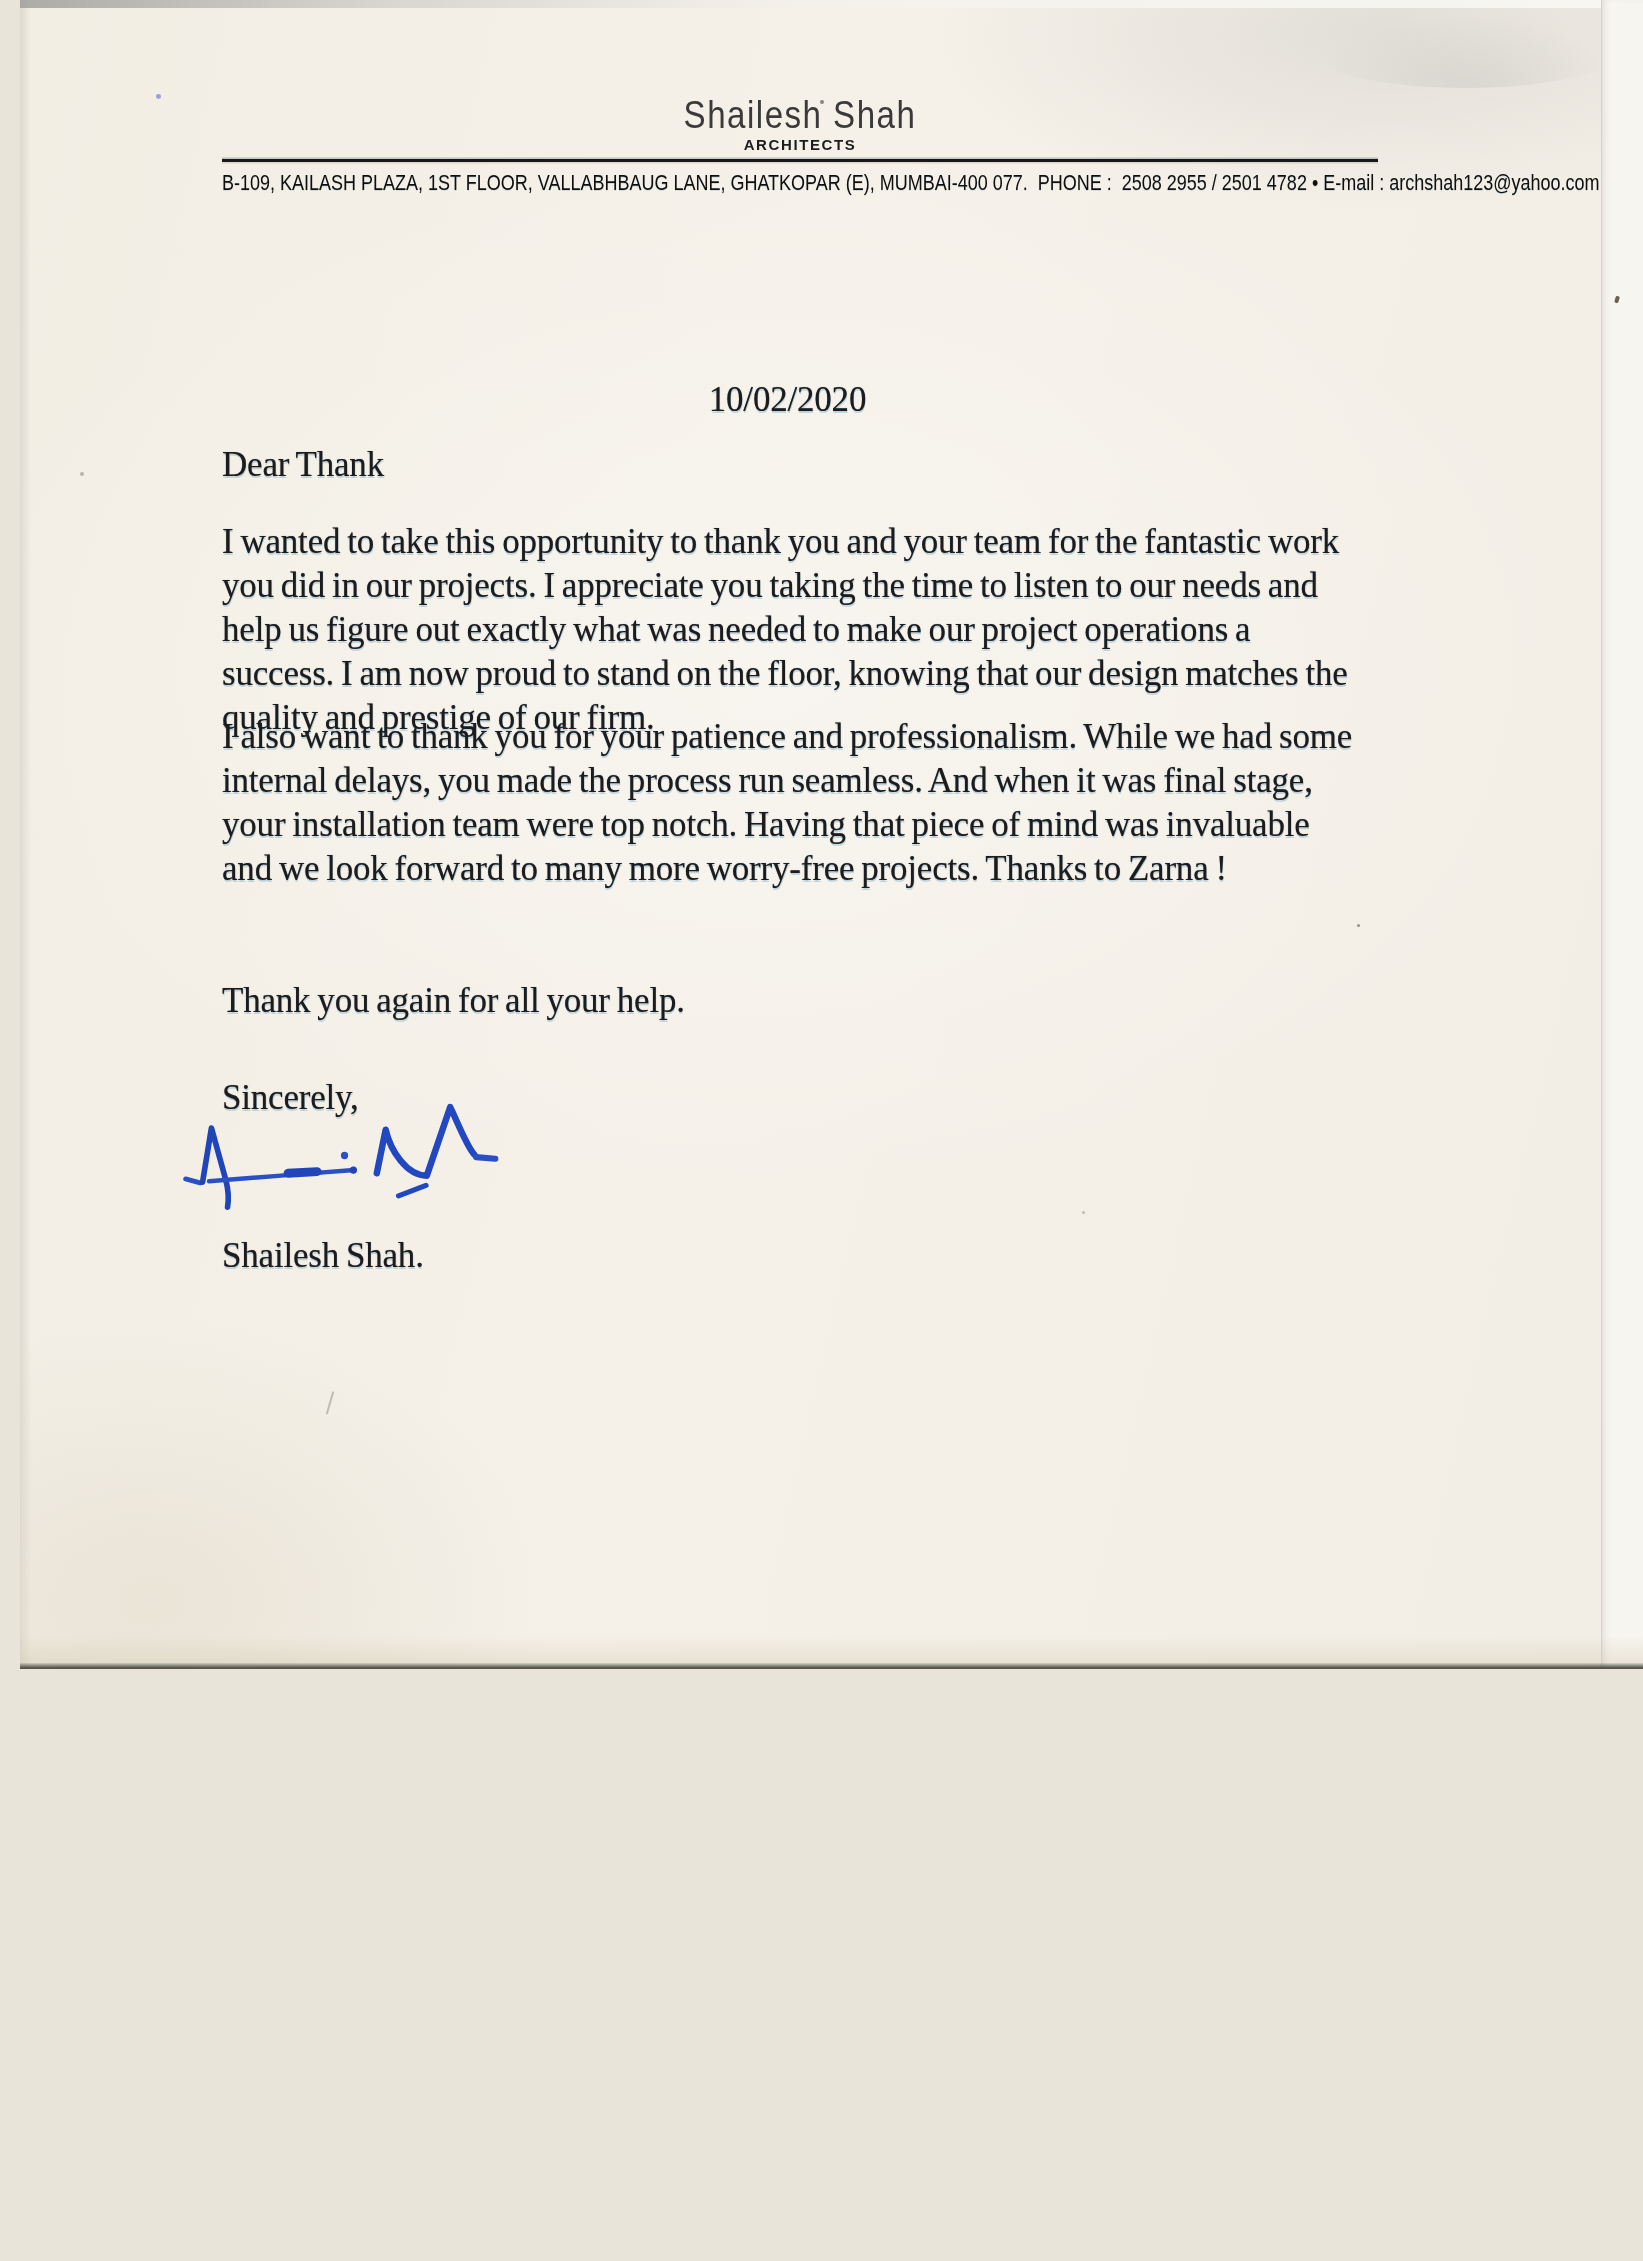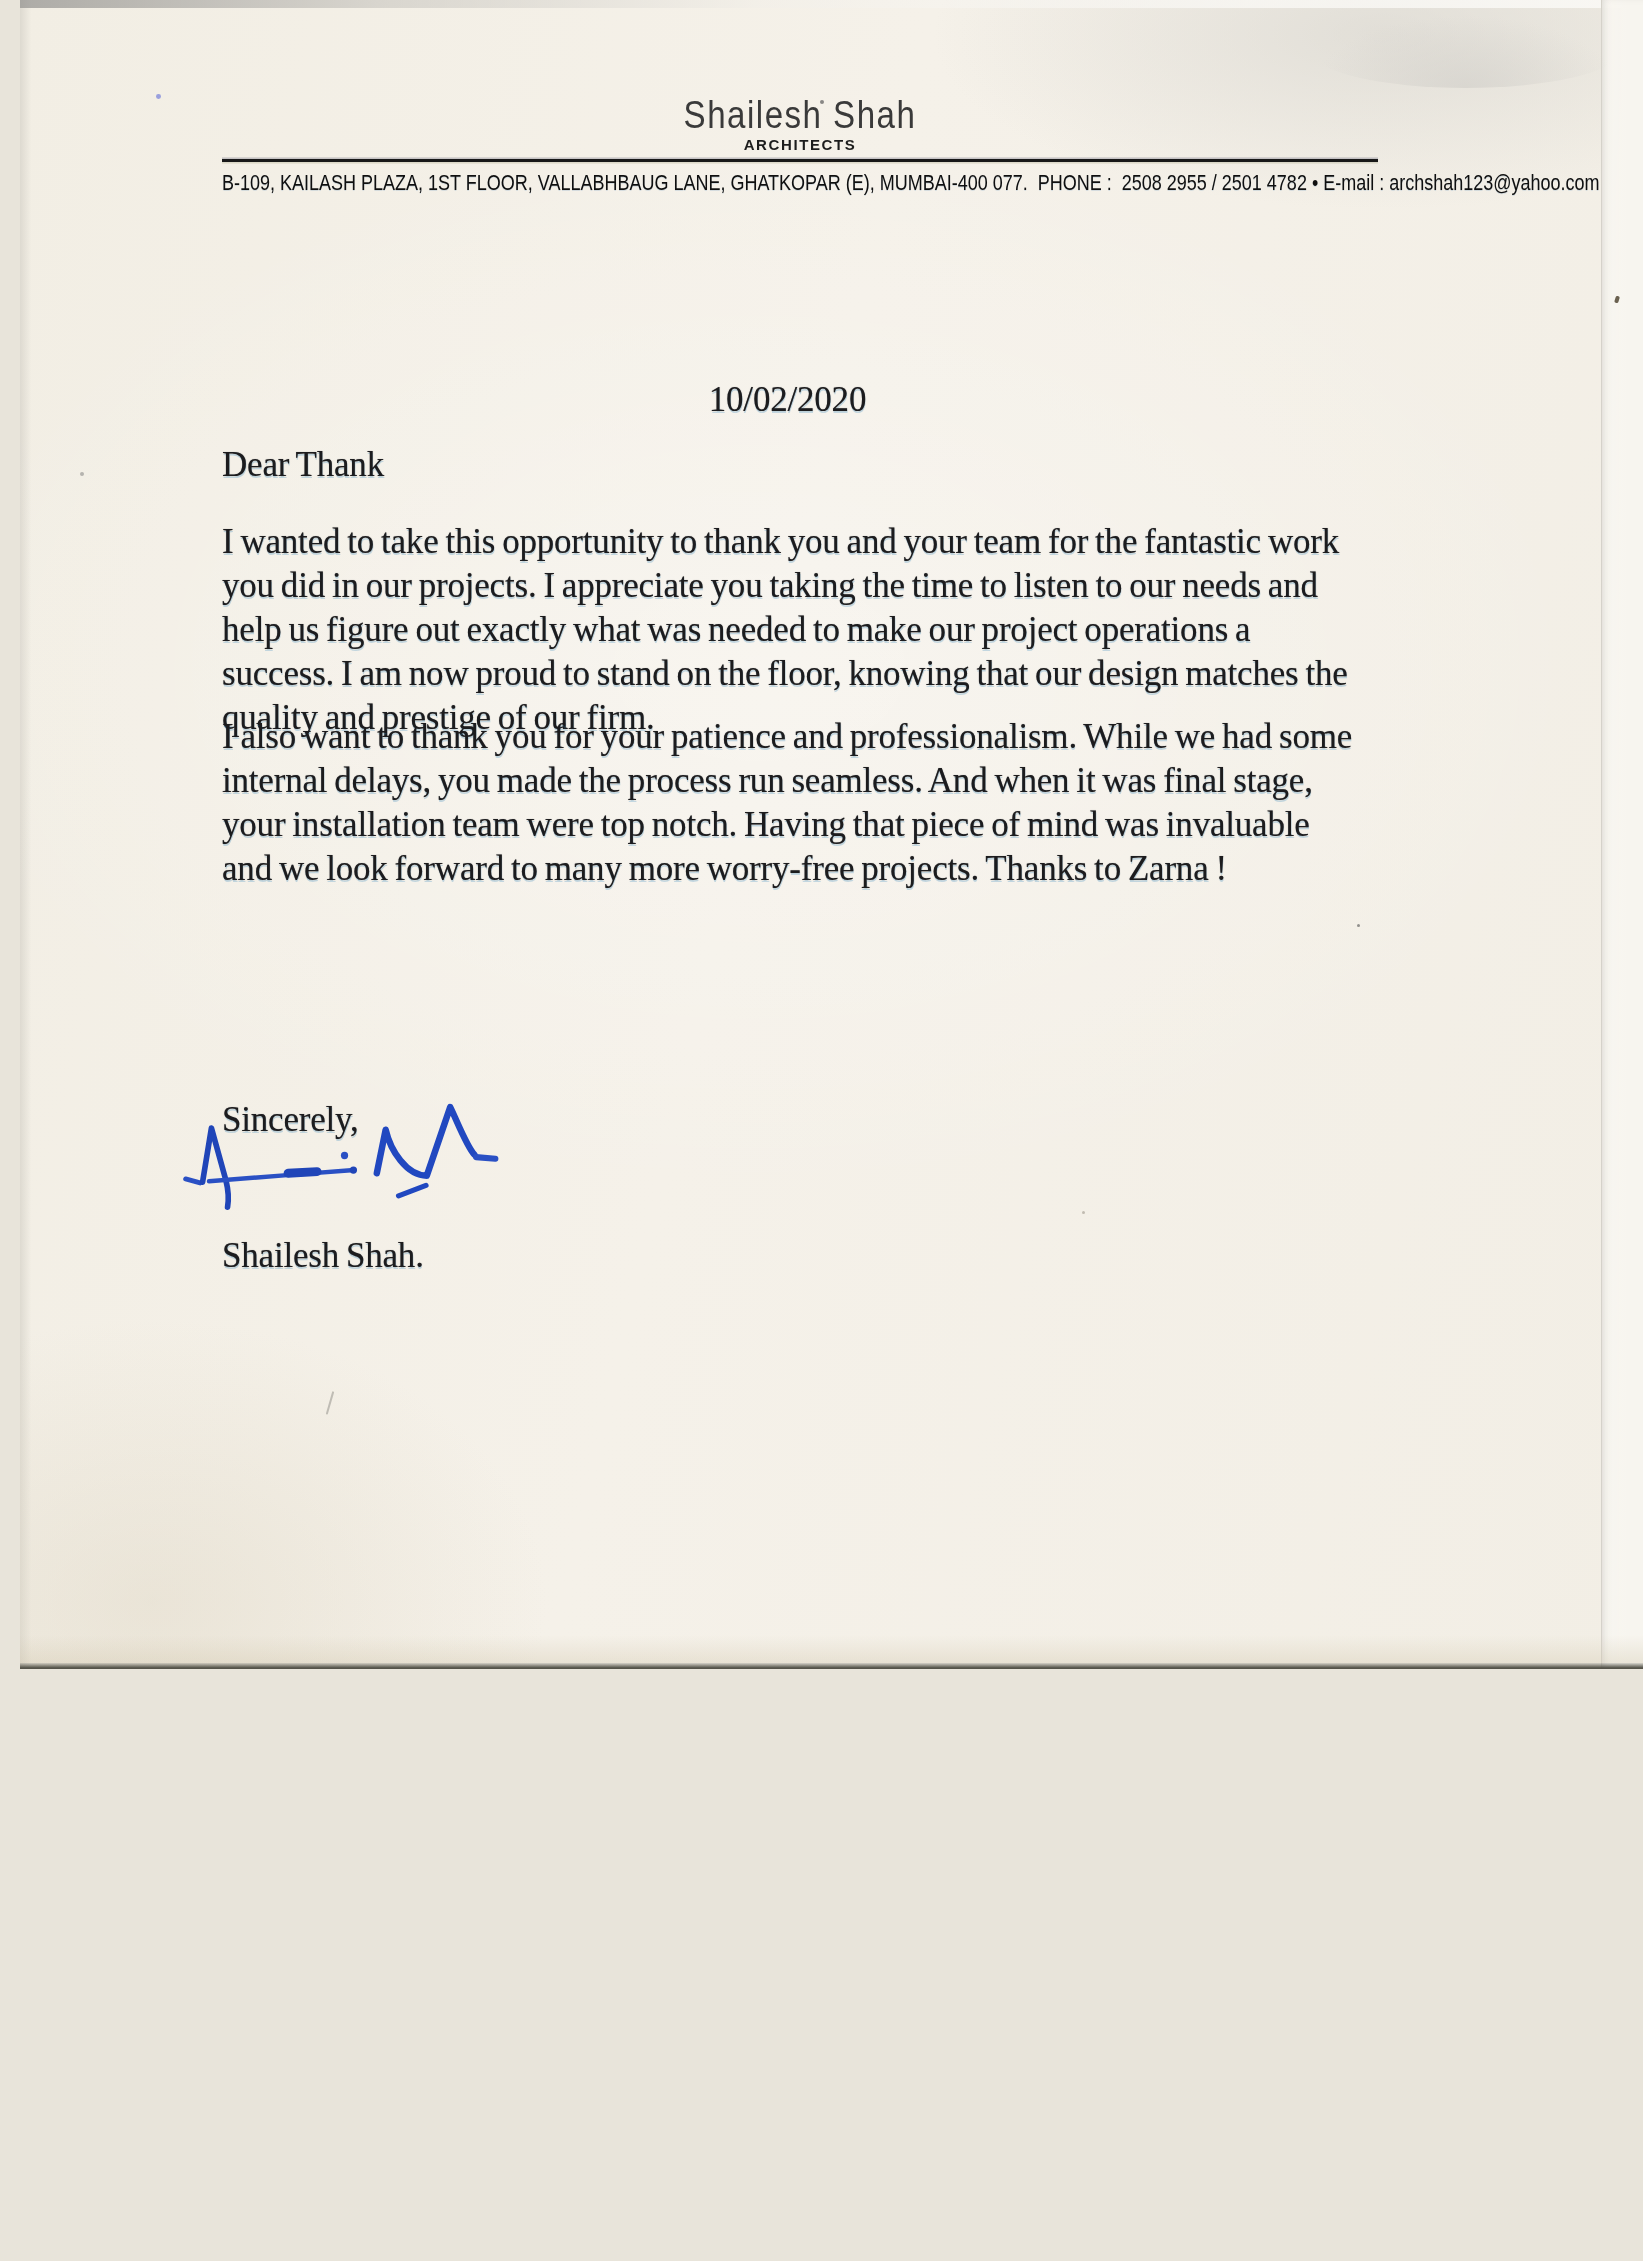--- a/index.html
+++ b/index.html
@@ -97,21 +97,21 @@
     position: absolute; left: 202px; width: 1131px;
     font-size: 35px; line-height: 44px; color: #1c1c1e;
     letter-spacing: -0.2px; word-spacing: -1.6px;
     text-shadow: 0.4px 2px 0.4px rgba(60,140,190,0.28), 0 0 0.8px rgba(25,25,30,0.55);
   }
   .letter-date   { top: 378px; text-align: center; }
   .salutation    { top: 443px; }
   .paragraph-1   { top: 520px; }
   .paragraph-2   { top: 715px; }
   .closing-line  { top: 979px; }
-  .signoff       { top: 1098px; }
+  .signoff       { top: 1076px; }
   .signed-name   { top: 1234px; }
   
   .signature-wrap {
     position: absolute; left: 155px; top: 1095px; width: 331px; height: 121px;
   }
   .signature-wrap svg { display: block; width: 100%; height: 100%; }
 </style>
 </head>
 <body>
 
@@ -138,20 +138,21 @@
     <div class="company-name">Shailesh Shah</div>
     <div class="company-tagline">ARCHITECTS</div>
     <div class="letterhead-rule"></div>
     <div class="letterhead-address">B-109, KAILASH PLAZA, 1ST FLOOR, VALLABHBAUG LANE, GHATKOPAR (E), MUMBAI-400 077.  PHONE :  2508 2955 / 2501 4782 • E-mail : archshah123@yahoo.com</div>
   </div>
 
   <div class="body-text letter-date">10/02/2020</div>
   <div class="body-text salutation">Dear Thank</div>
   <div class="body-text paragraph-1">I wanted to take this opportunity to thank you and your team for the fantastic work you did in our projects. I appreciate you taking the time to listen to our needs and help us figure out exactly what was needed to make our project operations a success. I am now proud to stand on the floor, knowing that our design matches the quality and prestige of our firm.</div>
   <div class="body-text paragraph-2">I also want to thank you for your patience and professionalism. While we had some internal delays, you made the process run seamless. And when it was final stage, your installation team were top notch. Having that piece of mind was invaluable and we look forward to many more worry-free projects. Thanks to Zarna !</div>
+  <div class="body-text closing-line">Thank you again for all your help.</div>
   <div class="body-text signoff">Sincerely,</div>
 
   <div class="signature-wrap">
     <svg viewBox="0 0 410 150" fill="none" xmlns="http://www.w3.org/2000/svg">
 
       <path d="M13 104 L31 109" stroke="#2a50c4" stroke-width="6" stroke-linecap="round"></path>
 
       <path d="M34 108 L45 41 L63 106 C65.5 116 67 127 65 139" stroke="#2045b8" stroke-width="7" stroke-linecap="round" stroke-linejoin="round"></path>
 
       <path d="M42 107 C95 103 165 97 222 93" stroke="#2a50c4" stroke-width="5.5" stroke-linecap="round"></path>

